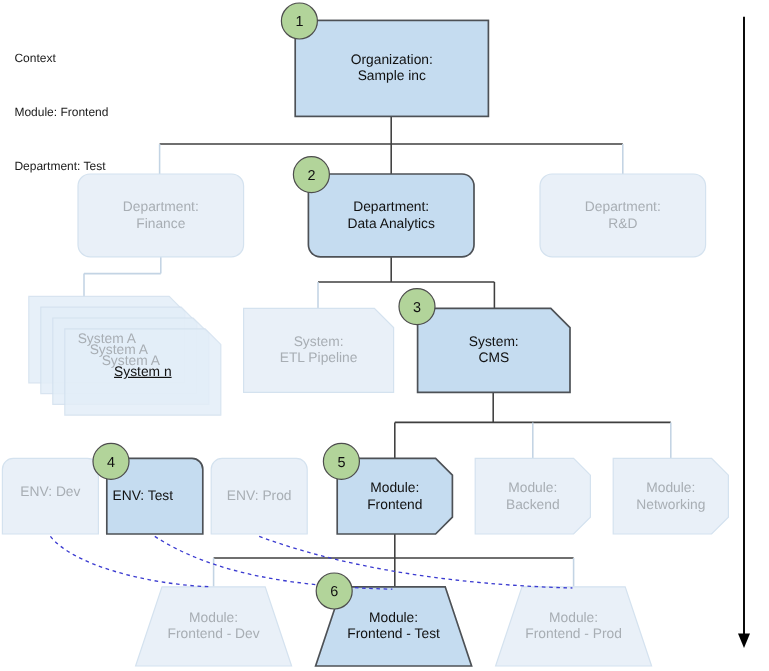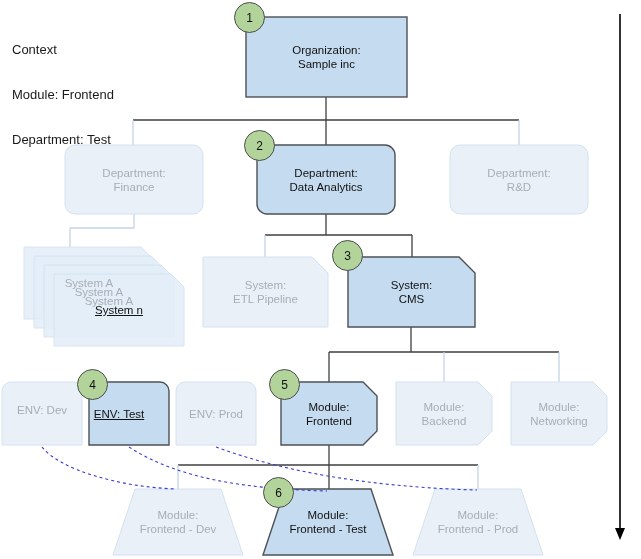--- a/index.html
+++ b/index.html
@@ -1,19 +1,19 @@
 <!DOCTYPE html>
 <html><head>
 <meta charset="utf-8">
 <style>
   html,body{margin:0;padding:0;background:#ffffff;}
   body{width:641px;height:559px;position:relative;overflow:hidden;
        font-family:"Liberation Sans","DejaVu Sans",sans-serif;}
   #diagram{position:absolute;left:0;top:0;width:641px;height:559px;}
-  .ctx{position:absolute;left:12px;top:12px;font-size:13px;line-height:15px;color:#1a1a1a;white-space:pre;}
+  .ctx{position:absolute;left:12px;top:12px;font-size:10px;line-height:15px;color:#1a1a1a;white-space:pre;}
   .node{position:absolute;box-sizing:border-box;display:flex;align-items:center;
         justify-content:center;text-align:center;font-size:11.5px;line-height:14px;}
   .node .lbl{white-space:pre-line;}
   .active{color:#111111;}
   .faded{color:#a8aeb4;}
   .badge{position:absolute;width:31px;height:31px;border-radius:50%;
          background:#b2d49a;border:1.3px solid #4d4d4d;display:flex;
          align-items:center;justify-content:center;font-size:12px;color:#111;
          box-sizing:border-box;z-index:40;}
 </style>
@@ -116,21 +116,21 @@
       <span class="lbl">System:
 ETL Pipeline</span>
     </div>
     <div class="node active" style="left: 348px; top: 257px; width: 127px; height: 70px;">
       <span class="lbl">System:
 CMS</span>
     </div>
     <div class="node faded" style="left: 2px; top: 382px; width: 80px; height: 55px;">
       <span class="lbl">ENV: Dev</span>
     </div>
-    <div class="node active" style="left: 89px; top: 382px; width: 60px; height: 63px; text-decoration: underline;">
+    <div class="node active" style="left: 89px; top: 382px; width: 60px; height: 63px;">
       <span class="lbl">ENV: Test</span>
     </div>
     <div class="node faded" style="left: 176px; top: 382px; width: 80px; height: 63px;">
       <span class="lbl">ENV: Prod</span>
     </div>
     <div class="node active" style="left: 281px; top: 382px; width: 96px; height: 63px;">
       <span class="lbl">Module:
 Frontend</span>
     </div>
     <div class="node faded" style="left: 396px; top: 382px; width: 96px; height: 63px;">

